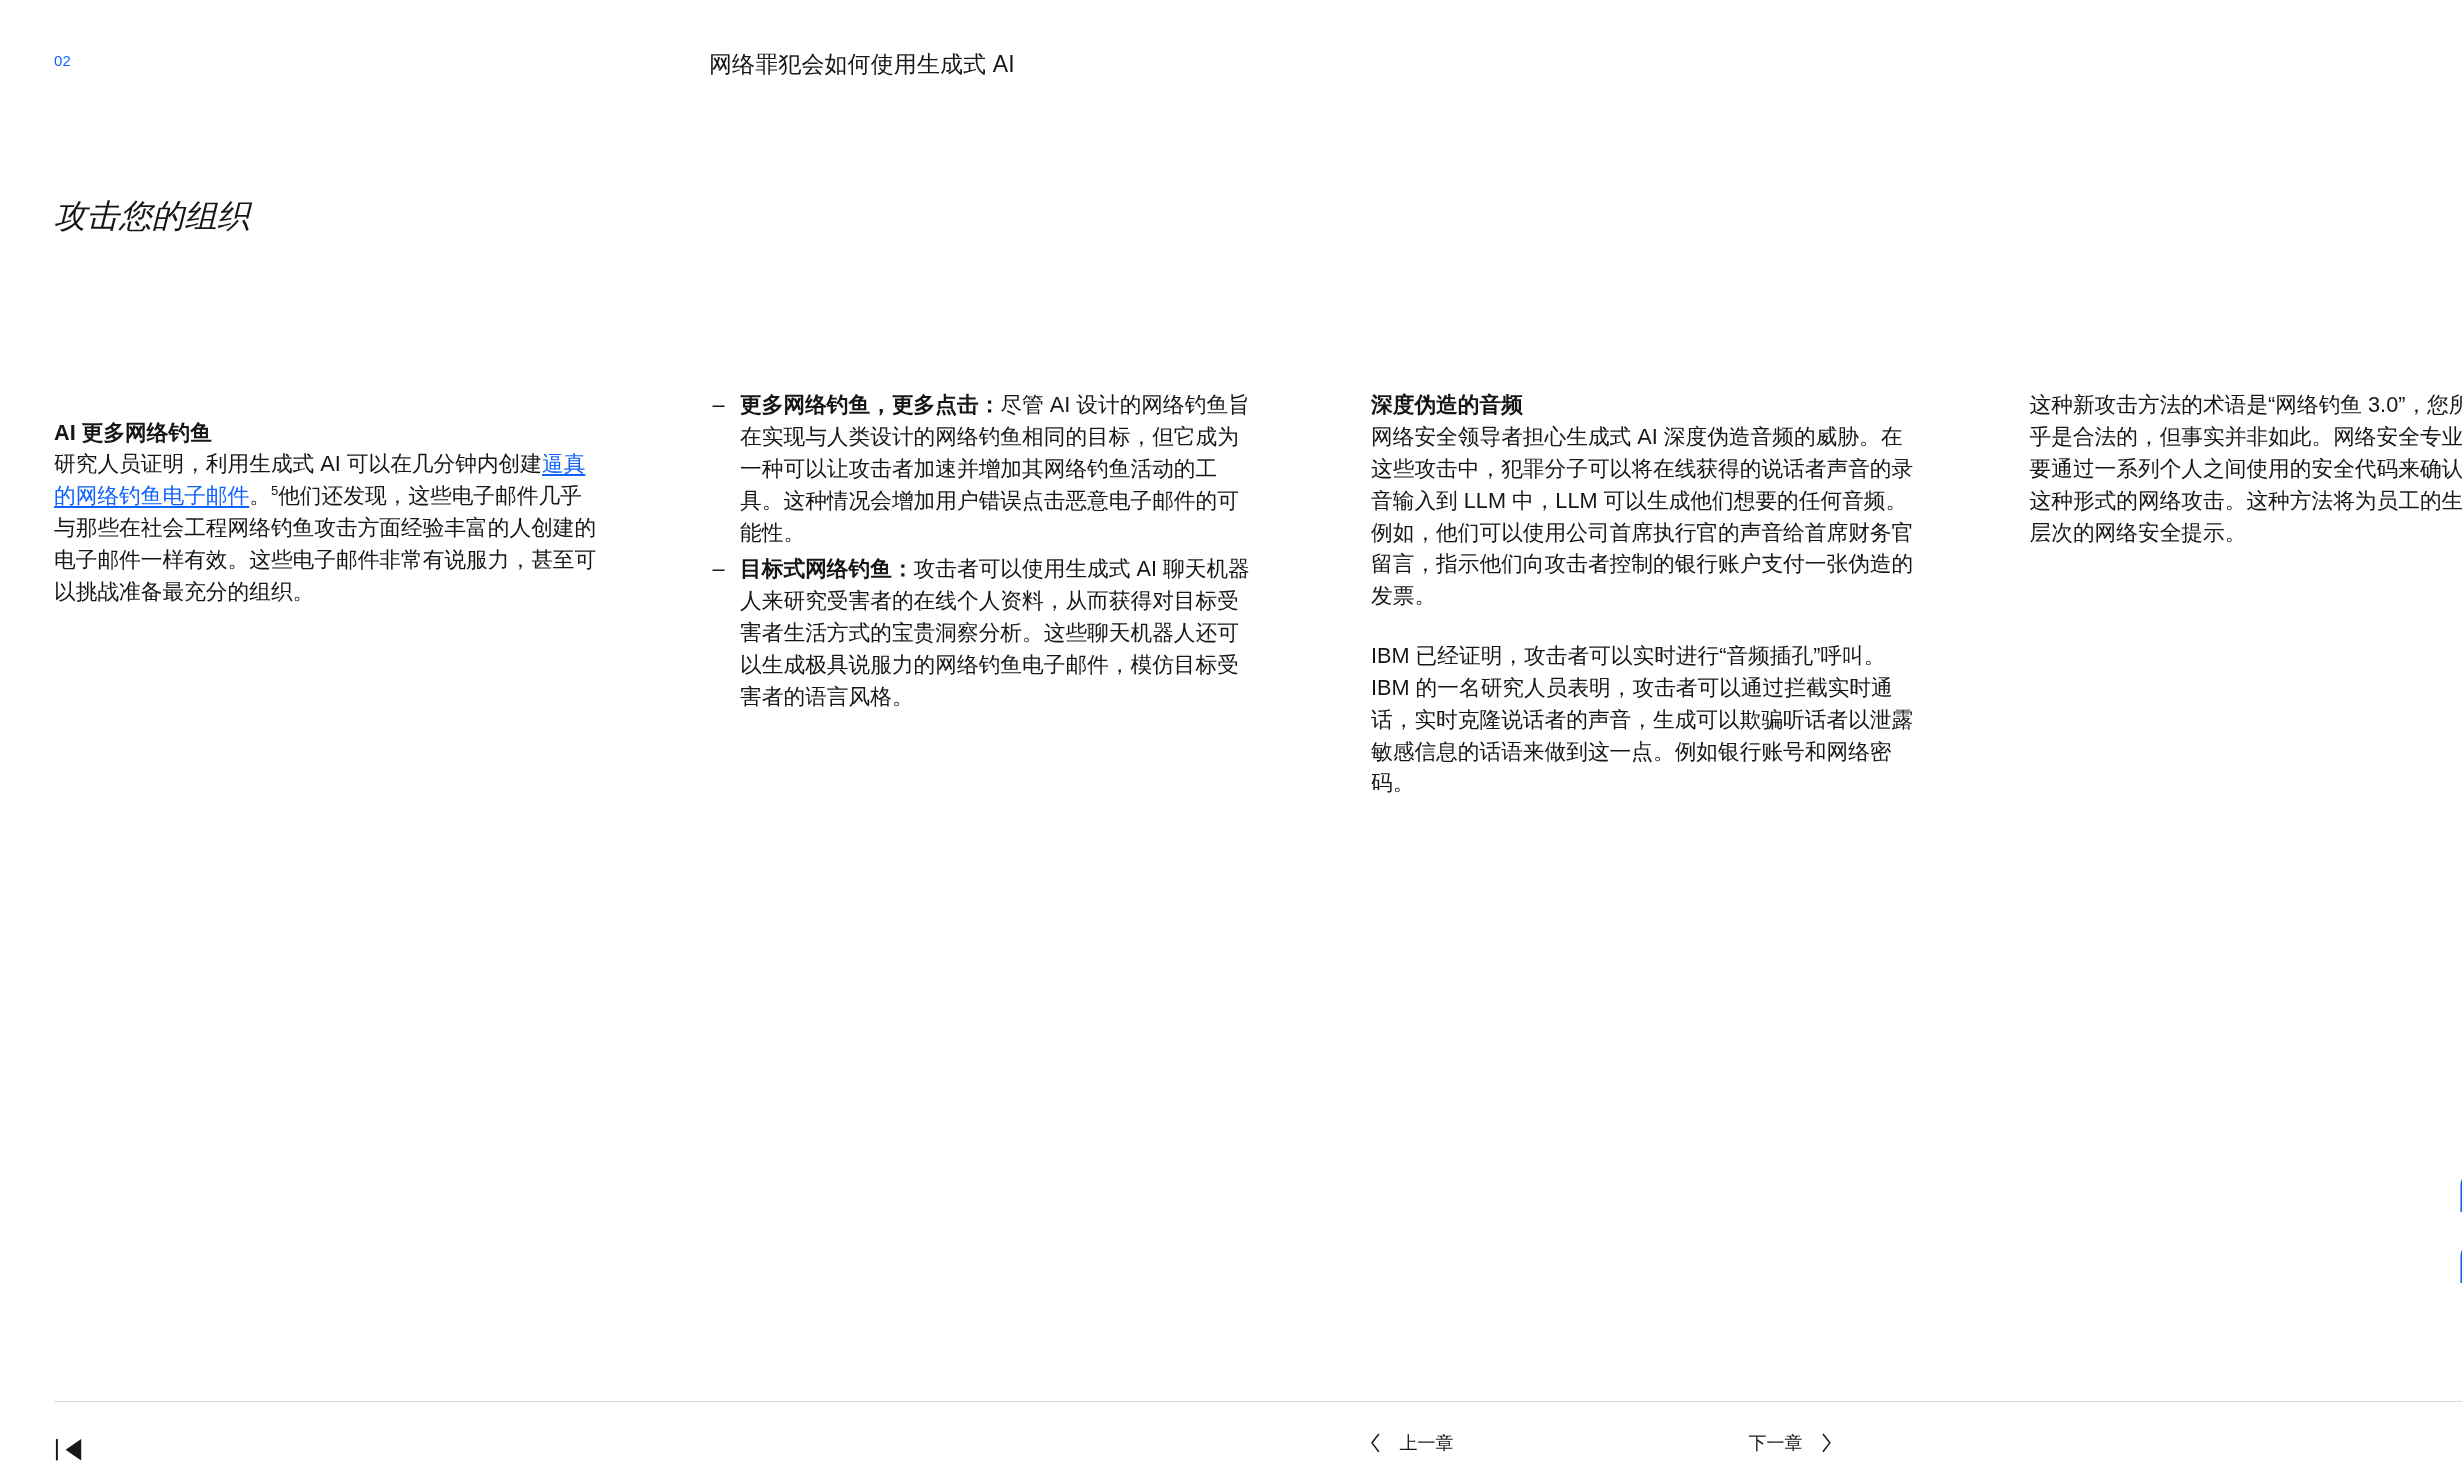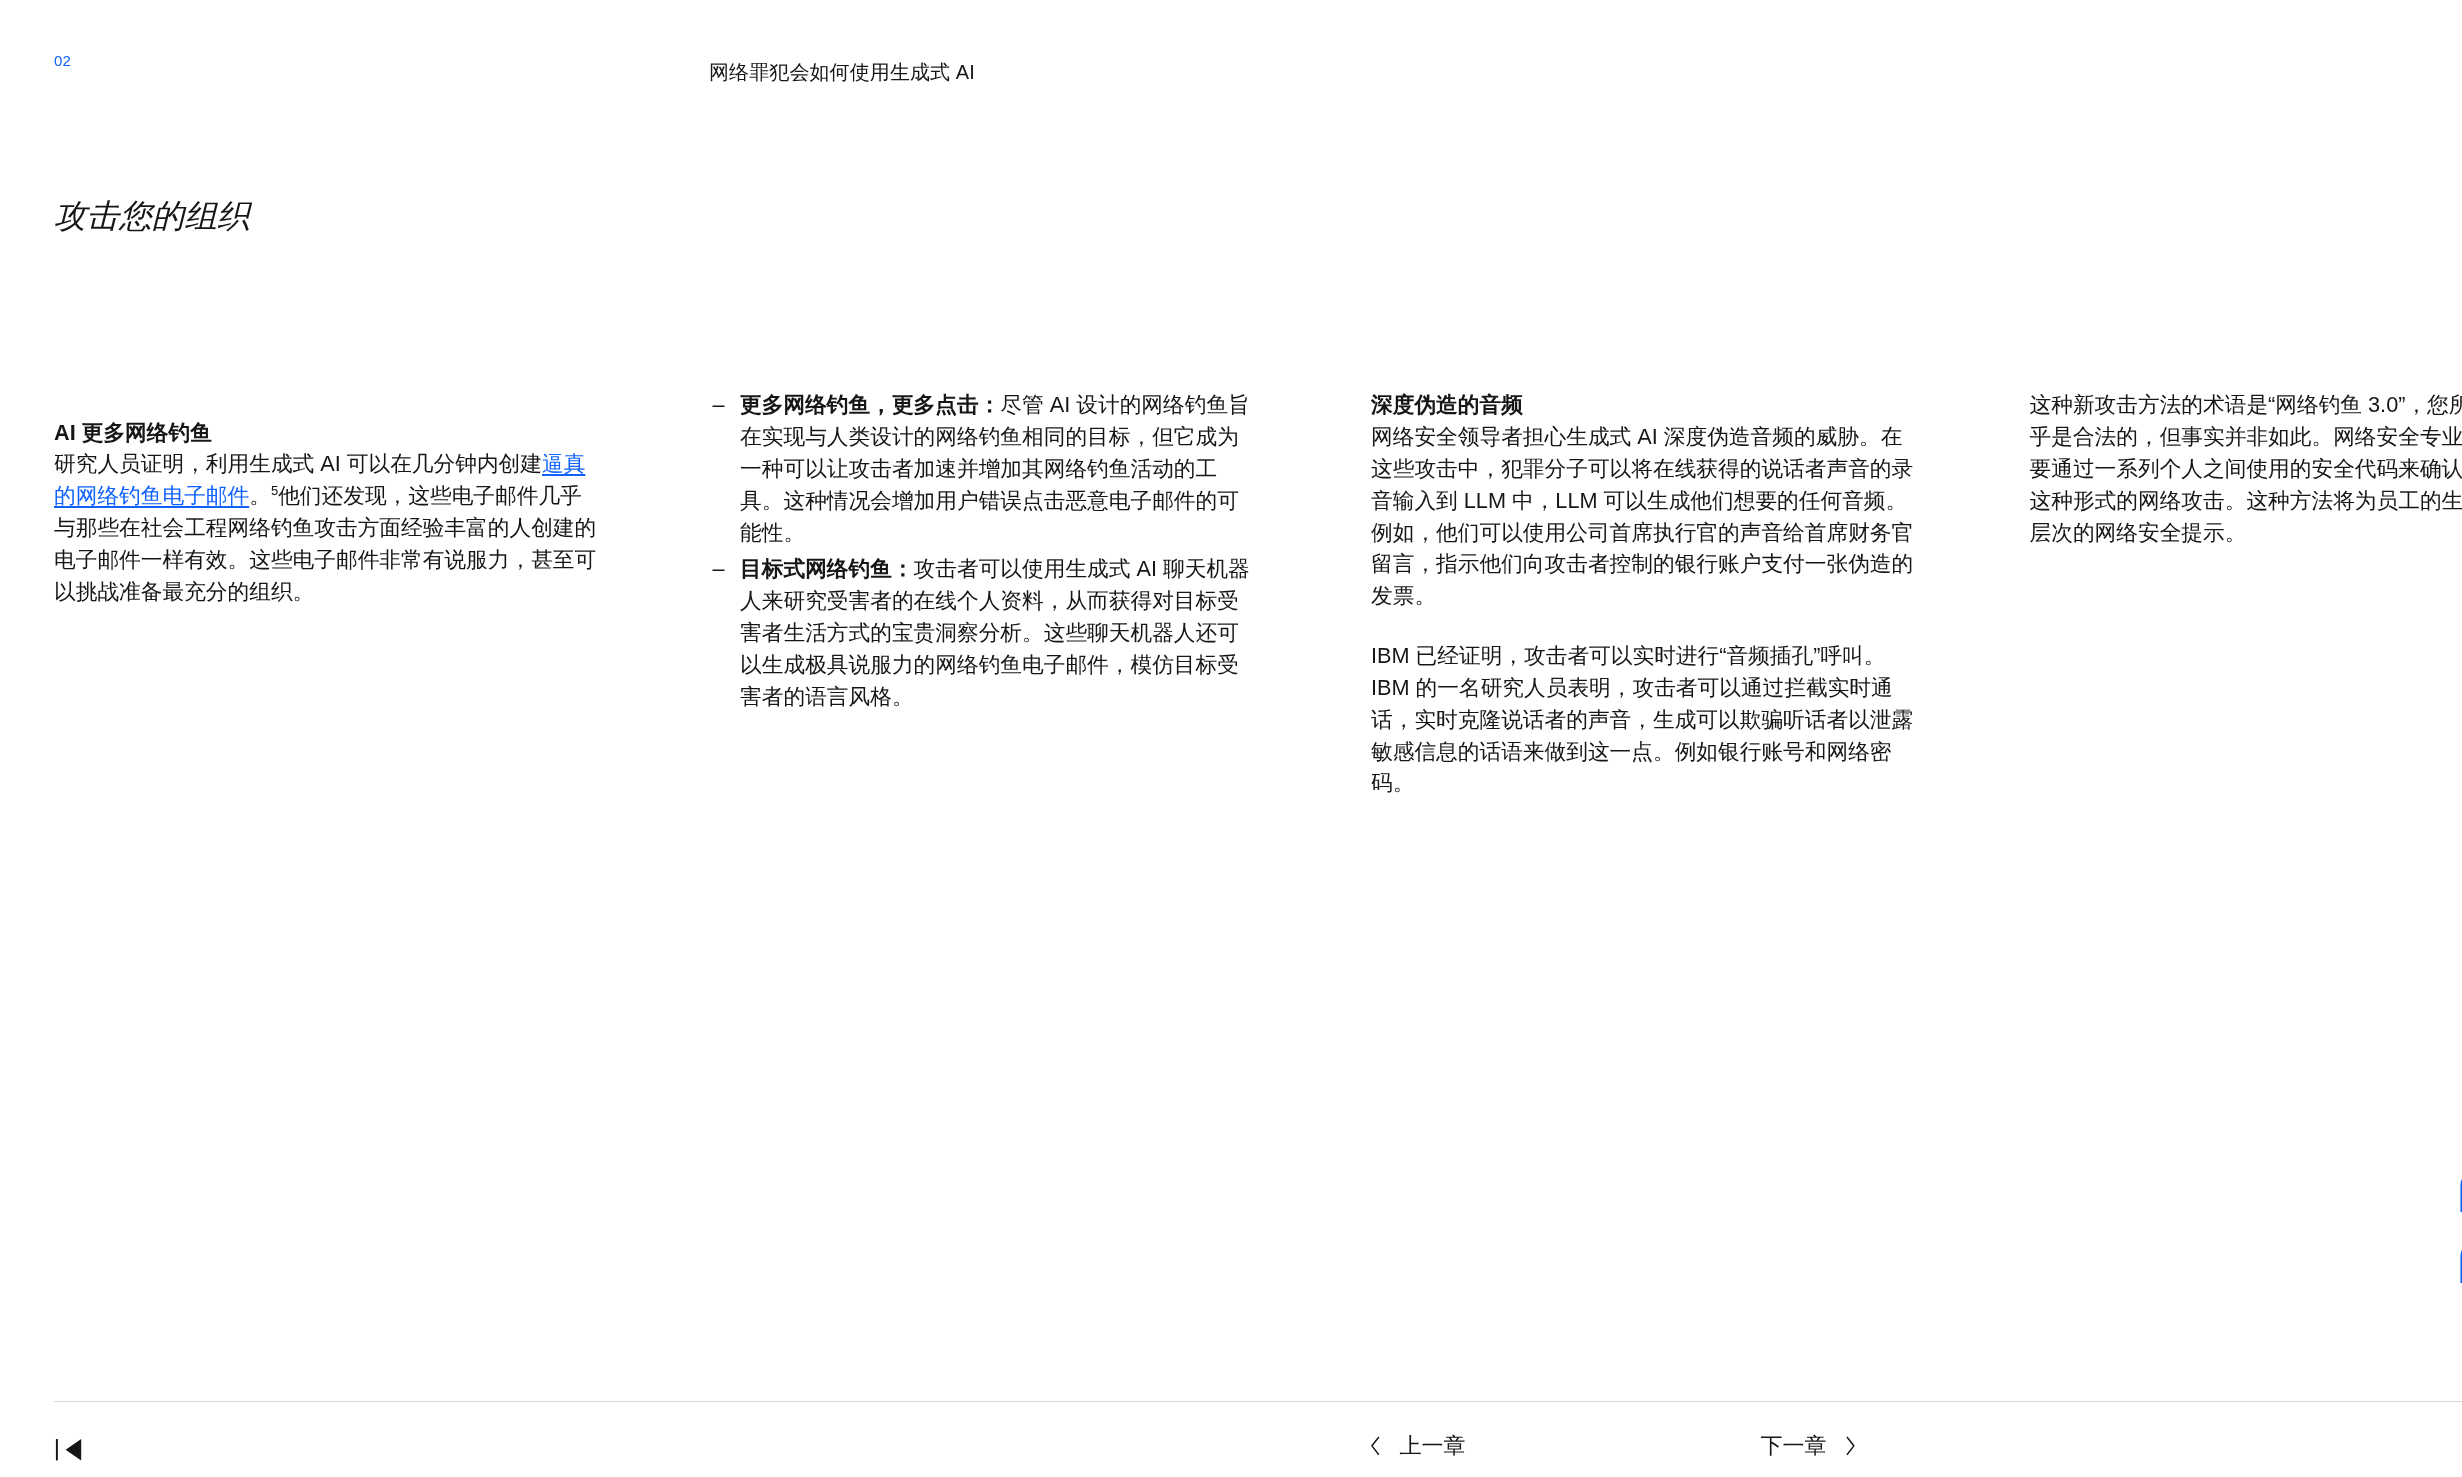--- a/index.html
+++ b/index.html
@@ -29,22 +29,22 @@
     position: absolute;
     left: 54px;
     top: 52px;
     font-size: 15px;
     color: #0f62fe;
     letter-spacing: 0.2px;
   }
   .header-title {
     position: absolute;
     left: 709px;
-    top: 59px;
-    font-size: 20px;
+    top: 49px;
+    font-size: 23px;
     color: #161616;
     letter-spacing: 0.1px;
   }
 
   
   .page-title {
     position: absolute;
     left: 54px;
     top: 195px;
     font-size: 32.5px;
@@ -141,21 +141,21 @@
     width: 34px;
     height: 29.5px;
   }
   .footer-nav {
     position: absolute;
     left: 1369px;
     top: 29.5px;
     display: flex;
     align-items: center;
     gap: 0px;
-    font-size: 22px;
+    font-size: 18px;
   }
   .nav-btn {
     display: flex;
     align-items: center;
     gap: 17.7px;
     color: #161616;
   }
   .nav-gap { width: 295px; }
   .chev {
     width: 12.8px;

